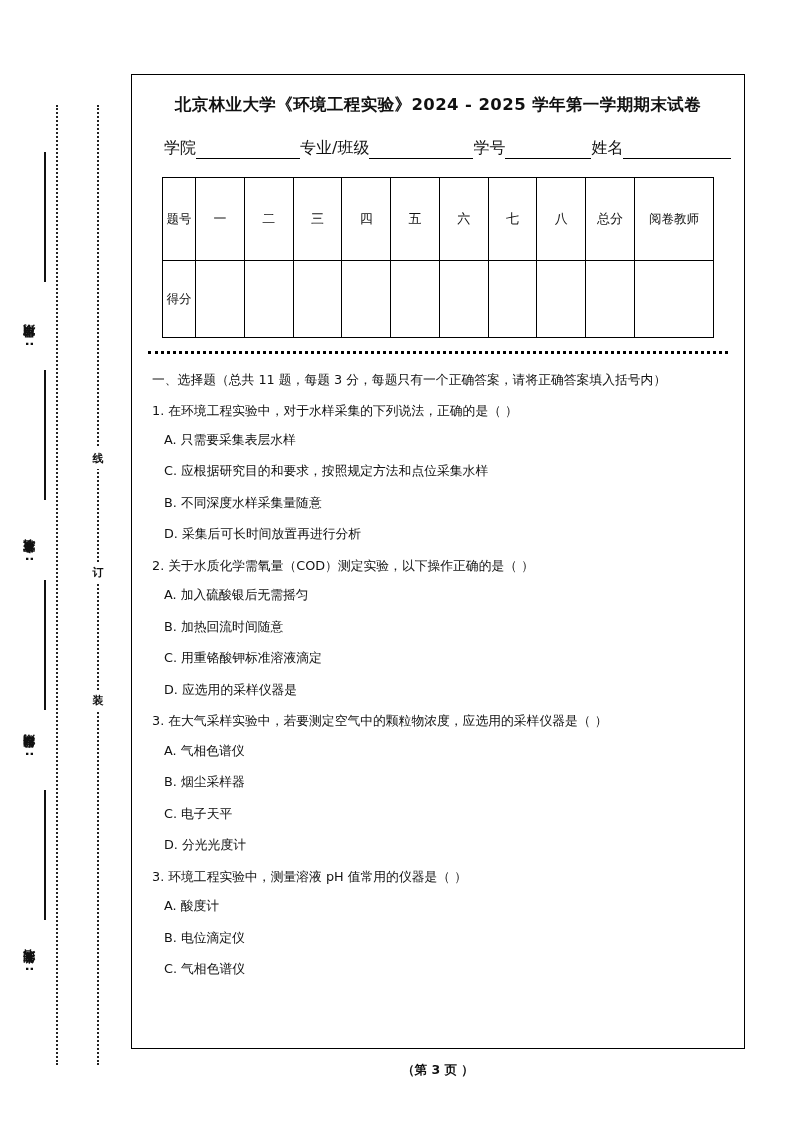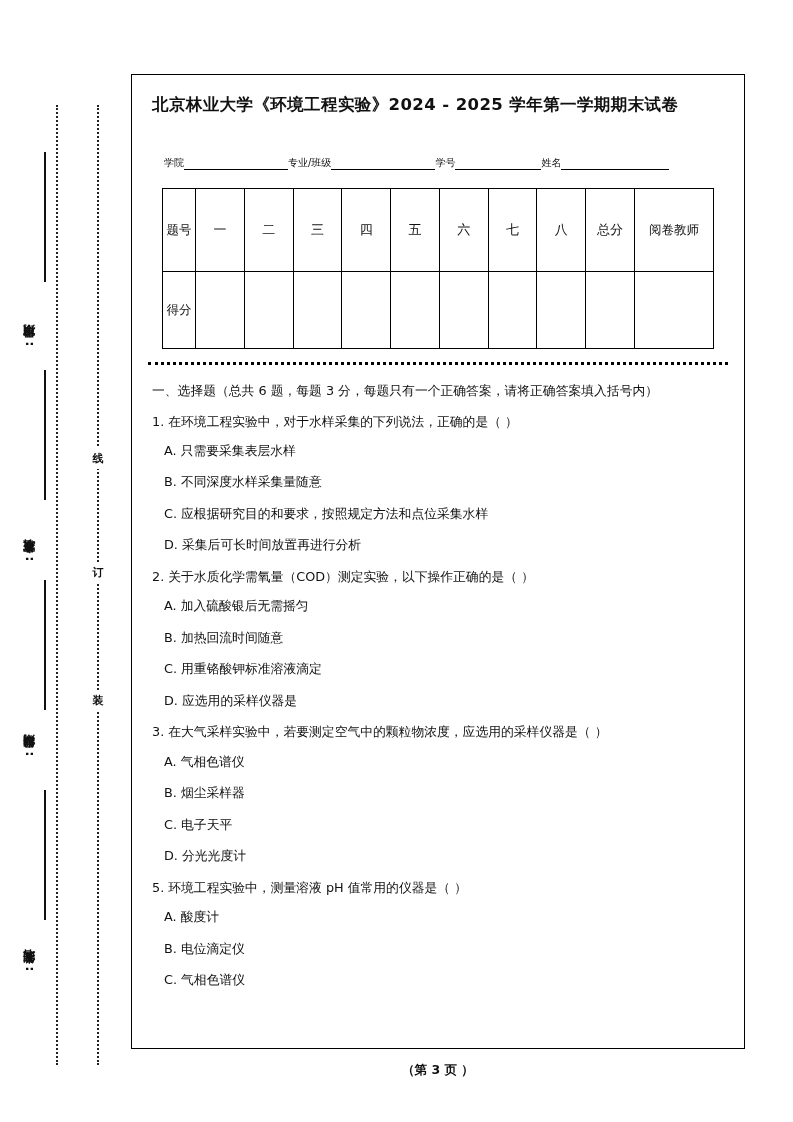--- a/index.html
+++ b/index.html
@@ -79,29 +79,30 @@
     height: 975px;
     border: 1.6px solid #000;
     box-sizing: border-box;
     padding: 14px 16px 0 16px;
   }
 
   .exam-title {
     font-size: 16.5px;
     font-weight: bold;
     line-height: 1.75;
+    text-align: center;
     letter-spacing: 0.4px;
     font-family: "DejaVu Sans", "Liberation Sans", sans-serif;
     margin: 2px 4px 0 4px;
   }
 
   .info-line {
-    margin-top: 36px;
+    margin-top: 18px;
     padding: 0 16px;
-    font-size: 10px;
+    font-size: 16px;
     font-family: "DejaVu Sans", "Liberation Sans", sans-serif;
     display: flex;
     white-space: nowrap;
   }
   .info-field { display: flex; align-items: flex-end; }
   .info-label { font-weight: normal; }
   .info-blank {
     display: inline-block;
     border-bottom: 1.3px solid #000;
     height: 13px;
@@ -269,48 +270,48 @@
           <td></td>
           <td class="grader-cell"></td>
         </tr>
       </tbody>
     </table>
   </div>
 
   <div class="sep-dotted"></div>
 
   <div class="questions">
-    <div class="section-head">一、选择题（总共 6 题，每题 3 分，每题只有一个正确答案，请将正确答案填入括号内）</div>
+    <div class="section-head">一、选择题（总共 11 题，每题 3 分，每题只有一个正确答案，请将正确答案填入括号内）</div>
 
     <div class="q-block">
       <div class="q-stem">1. 在环境工程实验中，对于水样采集的下列说法，正确的是（  ）</div>
       <div class="q-opt">A. 只需要采集表层水样</div>
+      <div class="q-opt">C. 应根据研究目的和要求，按照规定方法和点位采集水样</div>
       <div class="q-opt">B. 不同深度水样采集量随意</div>
-      <div class="q-opt">C. 应根据研究目的和要求，按照规定方法和点位采集水样</div>
       <div class="q-opt">D. 采集后可长时间放置再进行分析</div>
     </div>
 
     <div class="q-block">
       <div class="q-stem">2. 关于水质化学需氧量（COD）测定实验，以下操作正确的是（  ）</div>
       <div class="q-opt">A. 加入硫酸银后无需摇匀</div>
       <div class="q-opt">B. 加热回流时间随意</div>
       <div class="q-opt">C. 用重铬酸钾标准溶液滴定</div>
       <div class="q-opt">D. 应选用的采样仪器是</div>
     </div>
 
     <div class="q-block">
       <div class="q-stem">3. 在大气采样实验中，若要测定空气中的颗粒物浓度，应选用的采样仪器是（  ）</div>
       <div class="q-opt">A. 气相色谱仪</div>
       <div class="q-opt">B. 烟尘采样器</div>
       <div class="q-opt">C. 电子天平</div>
       <div class="q-opt">D. 分光光度计</div>
     </div>
 
     <div class="q-block">
-      <div class="q-stem">5. 环境工程实验中，测量溶液 pH 值常用的仪器是（  ）</div>
+      <div class="q-stem">3. 环境工程实验中，测量溶液 pH 值常用的仪器是（  ）</div>
       <div class="q-opt">A. 酸度计</div>
       <div class="q-opt">B. 电位滴定仪</div>
       <div class="q-opt">C. 气相色谱仪</div>
     </div>
   </div>
 
 </div>
 
 <div class="footer">（第 3 页 ）</div>
 

